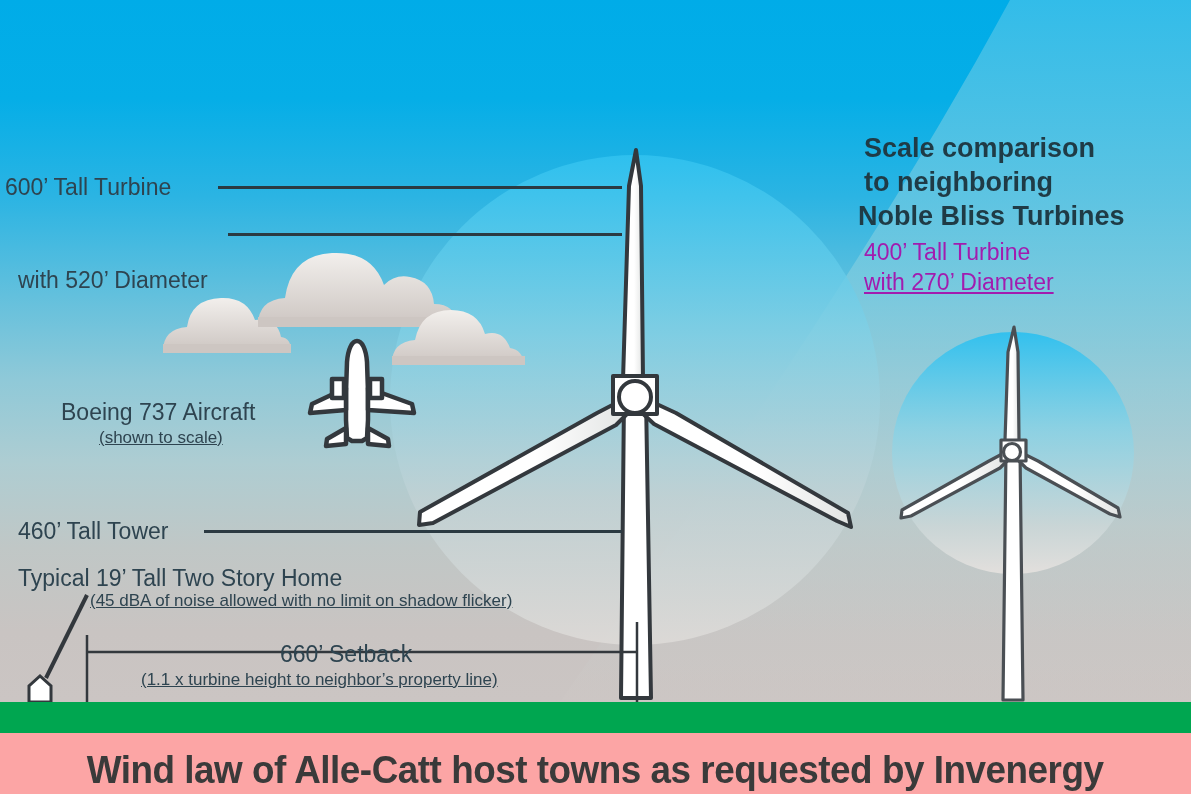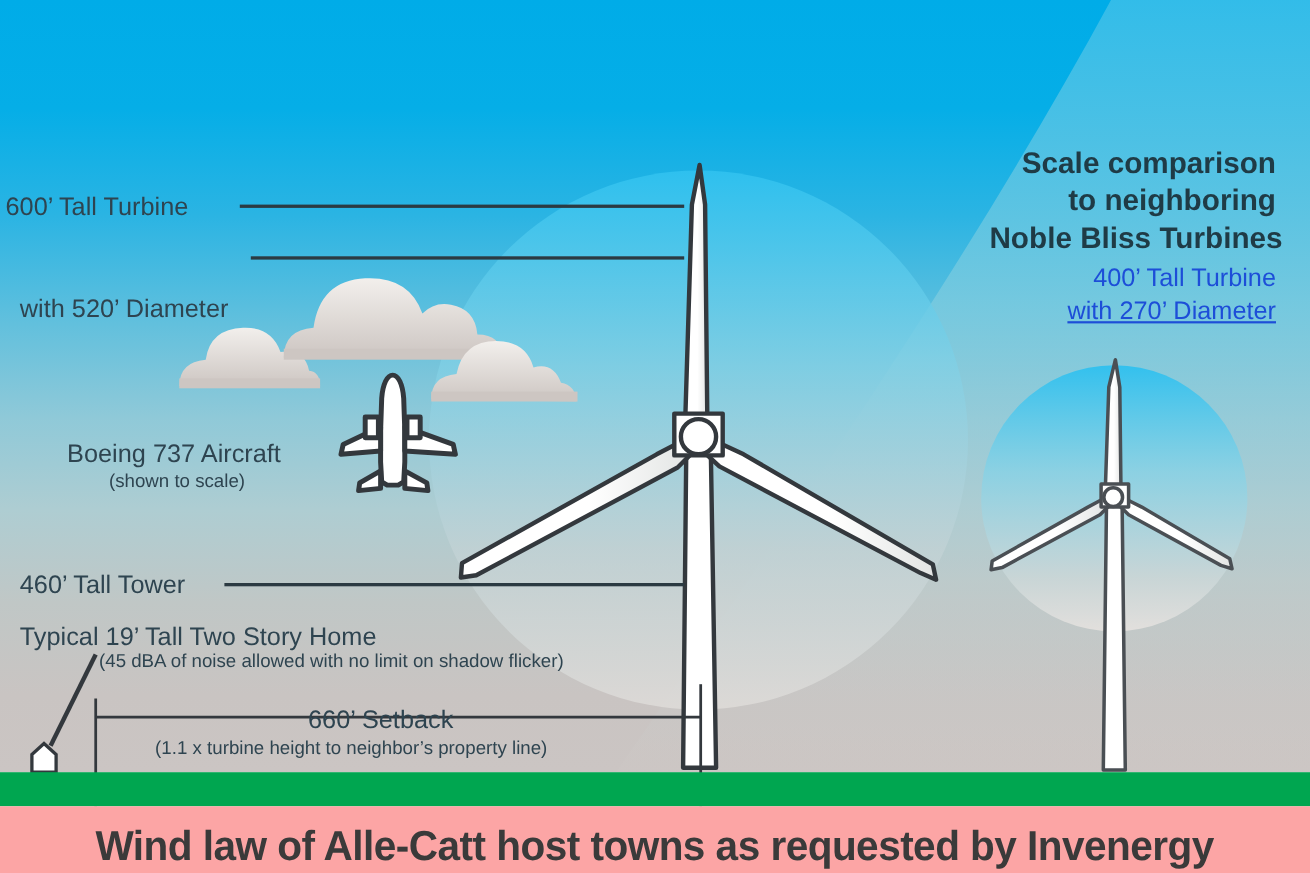--- a/index.html
+++ b/index.html
@@ -43,27 +43,27 @@
     font-weight:bold;font-size:38px;color:#3a3a3a;
     letter-spacing:-0.5px;white-space:nowrap;
     transform:scaleX(0.97);transform-origin:center;
   }
   
   .lbl{
     position:absolute;color:#2e4450;
     font-family:"Liberation Sans",sans-serif;white-space:nowrap;
   }
   .lbl-main{font-size:23px;}
-  .lbl-sub{font-size:17px;}
+  .lbl-sub{font-size:17px;text-decoration:underline;}
   .hdr{
-    position:absolute;text-align:right;color:#1f3b46;
+    position:absolute;text-align:left;color:#1f3b46;
     font-family:"Liberation Sans",sans-serif;
   }
   .hdr-bold{font-weight:bold;font-size:27px;line-height:33px;}
-  .hdr-reg{font-size:23px;line-height:31px;color:#1d4ed8;}
+  .hdr-reg{font-size:23px;line-height:31px;color:#a21caf;}
   .leader{
     position:absolute;height:0;border-top:3px solid #2b3a42;
   }
   svg{position:absolute;left:0;top:0;overflow:visible;}
 </style>
 </head>
 <body>
 
 <div id="page">
 

